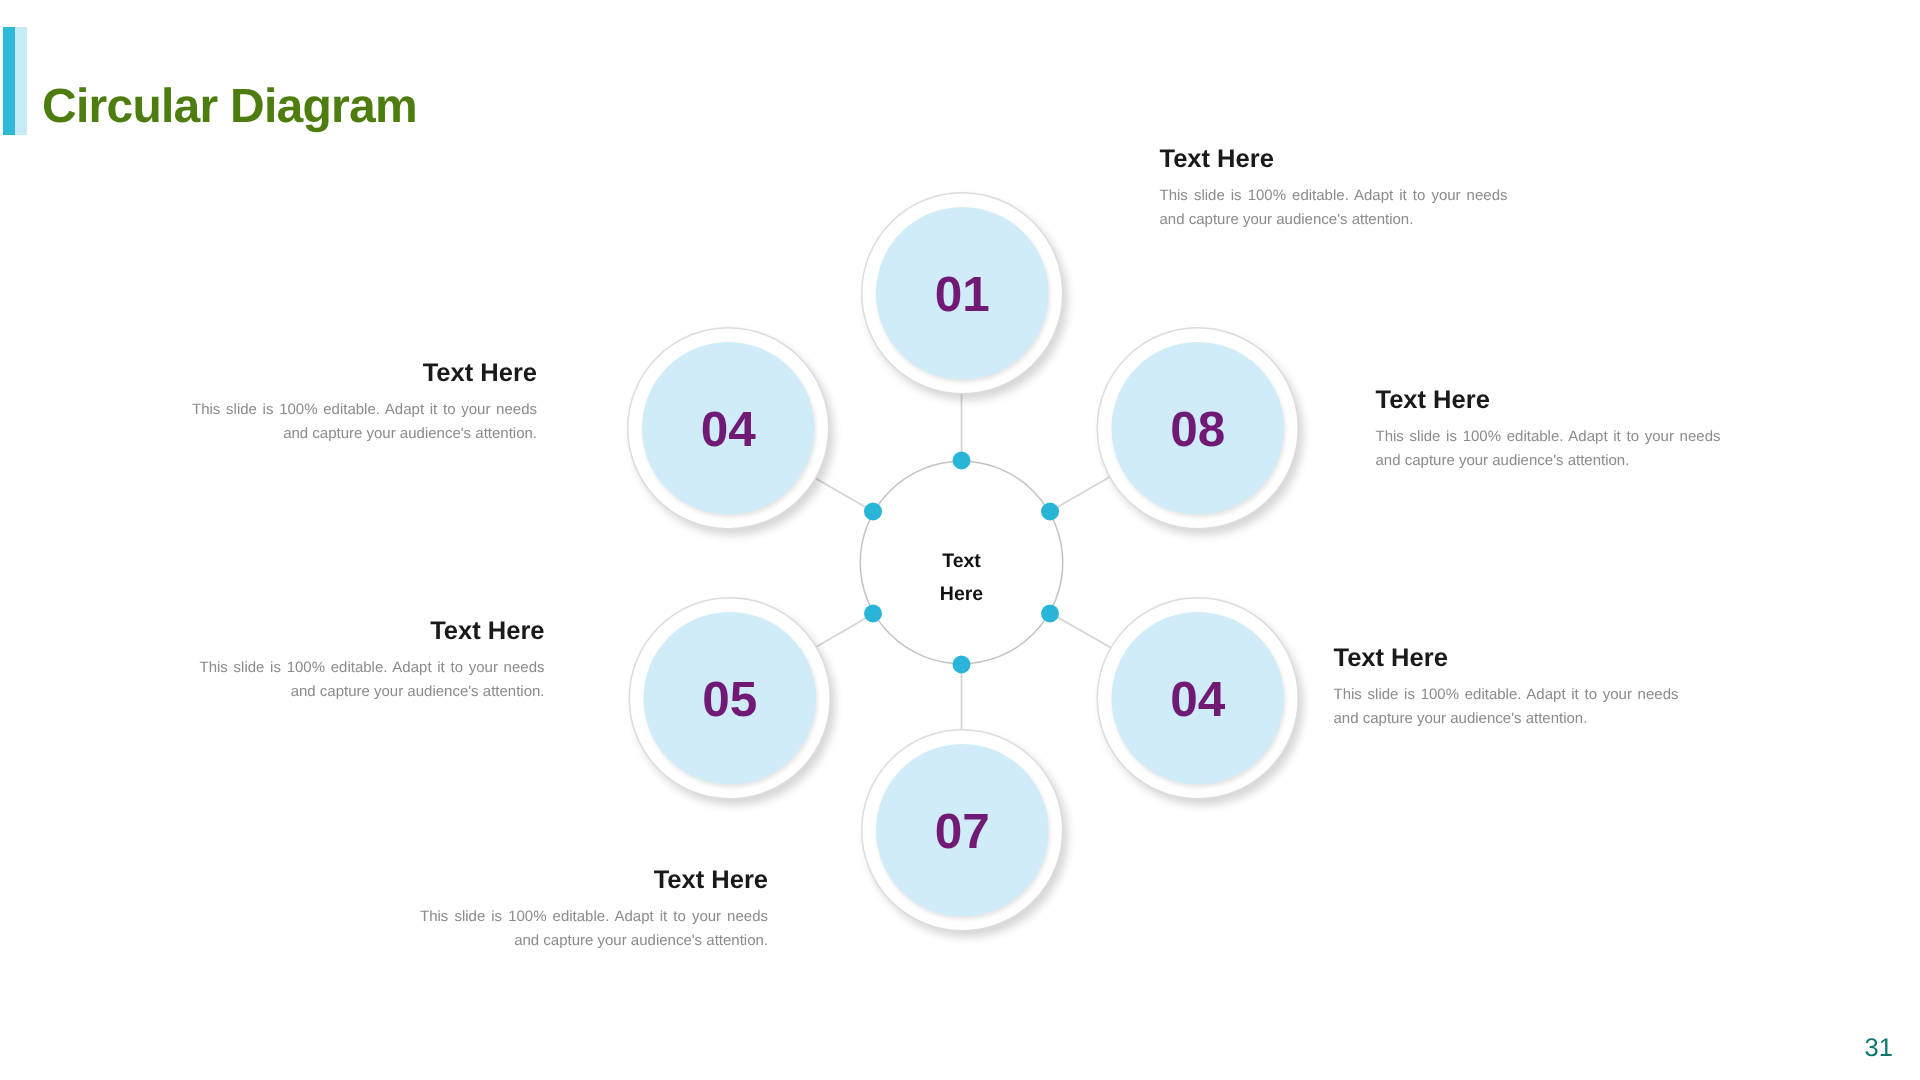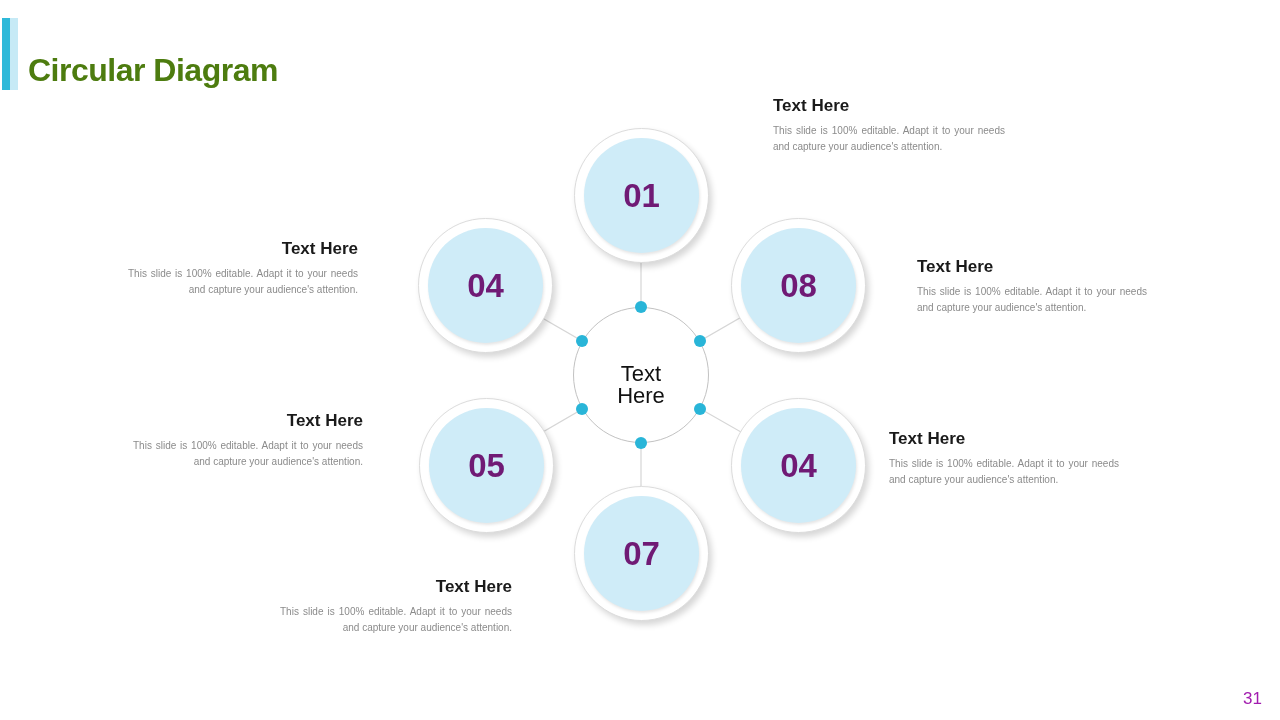--- a/index.html
+++ b/index.html
@@ -38,21 +38,21 @@
   .node-05 { left:419px; top:398px; }
   .node-06 { left:418px; top:218px; }
 
   
   .center-circle {
     position:absolute; left:573px; top:307px; width:134px; height:134px;
     border-radius:50%; background:#ffffff; border:1px solid #c2c2c2; z-index:3;
     display:flex; align-items:center; justify-content:center;
   }
   .center-label {
-    font-size:22px; line-height:22px; font-weight:normal; color:#111111;
+    font-size:13px; line-height:22px; font-weight:bold; color:#111111;
     text-align:center; white-space:pre-line;margin-top:19px;
   }
 
   
   .dot {
     position:absolute; width:12px; height:12px; border-radius:50%;
     background:#29b5d8; z-index:4;
   }
   .dot-1 { left:635px; top:301px; }
   .dot-2 { left:694px; top:335px; }
@@ -74,21 +74,21 @@
   .tb-right .tb-body    { text-align-last:right; }
   .tb-1 { left:773px; top:96px;  width:232px; }
   .tb-2 { left:917px; top:257px; width:230px; }
   .tb-3 { left:889px; top:429px; width:230px; }
   .tb-4 { left:280px; top:577px; width:232px; }
   .tb-5 { left:133px; top:411px; width:230px; }
   .tb-6 { left:128px; top:239px; width:230px; }
 
   
   .page-number {
-    position:absolute; right:18px; bottom:11px; font-size:17px; color:#a21caf;text-align:center;
+    position:absolute; right:18px; bottom:11px; font-size:17px; color:#0f766e;text-align:center;
   }
 </style>
 </head>
 <body>
 
 <div class="slide">
 
   <div class="accent-dark"></div>
   <div class="accent-light"></div>
   <h1 class="title">Circular Diagram</h1>

